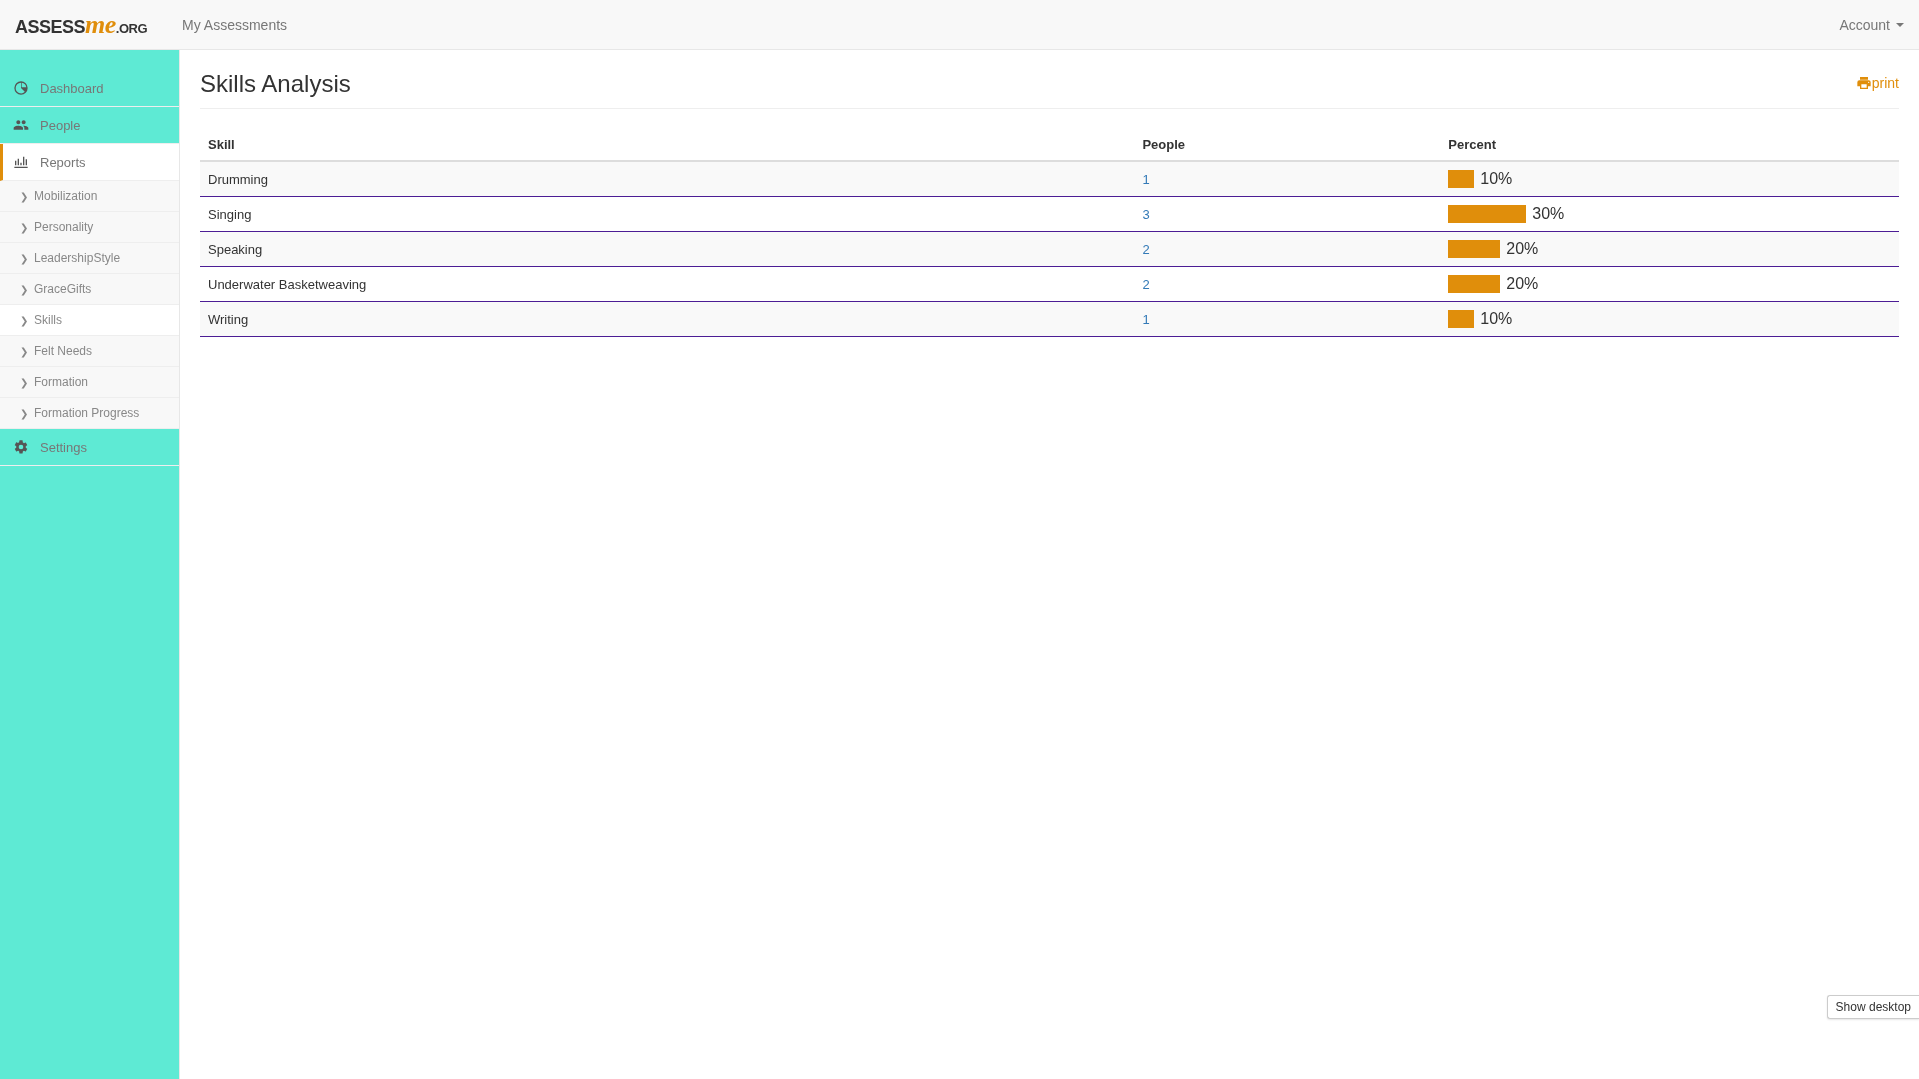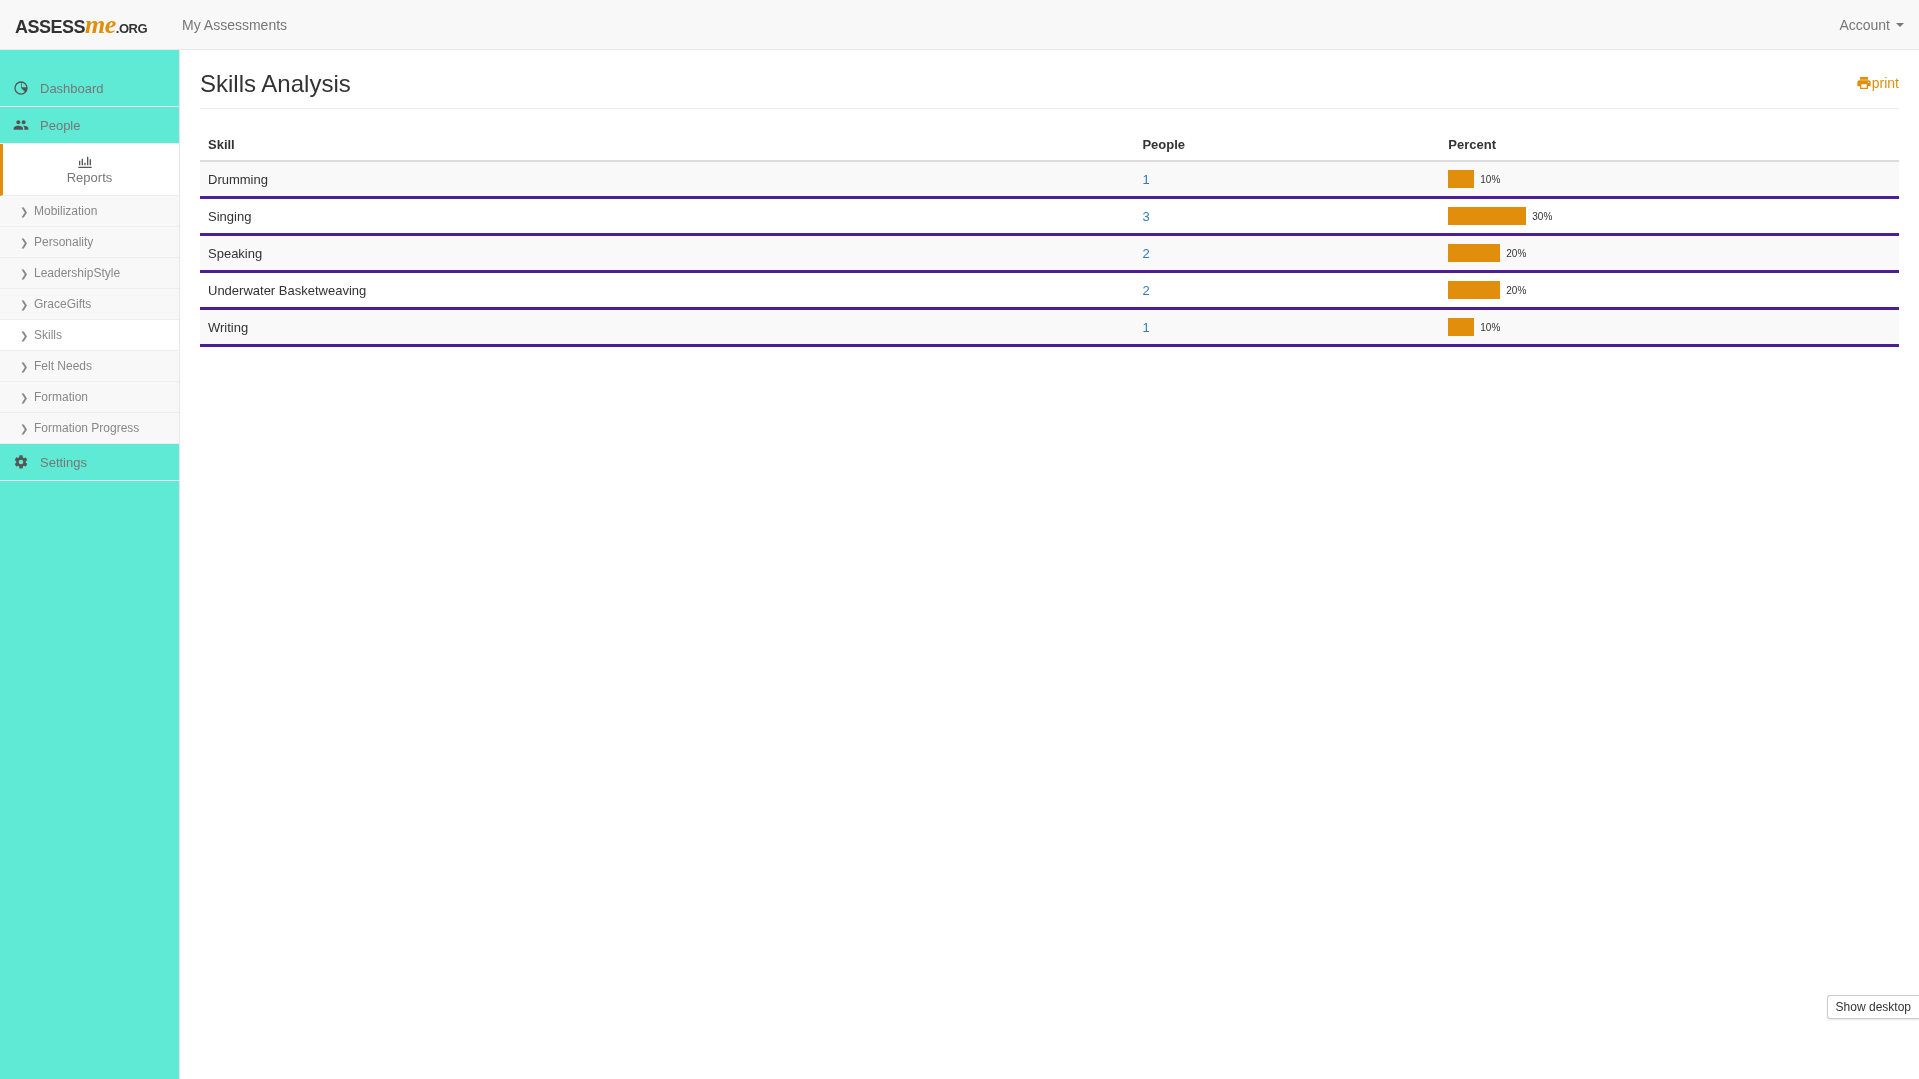--- a/index.html
+++ b/index.html
@@ -71,21 +71,20 @@
       padding: 10px 12px;
       color: #777;
       cursor: pointer;
       border-bottom: 1px solid #eee;
       font-size: 13px;
     }
     .sidebar-item.active {
       background: #fff;
       border-left: 3px solid #e08e0b;
       padding-left: 9px;
-      flex-direction: column;
     }
     .sidebar-item .icon {
       width: 18px;
       margin-right: 10px;
       display: inline-flex;
       justify-content: center;
       color: #555;
     }
     .sidebar-sub {
       display: flex;
@@ -139,37 +138,37 @@
     table { width: 100%; border-collapse: collapse; }
     th {
       text-align: left;
       padding: 8px;
       border-bottom: 2px solid #ddd;
       font-weight: 700;
       font-size: 13px;
     }
     td {
       padding: 8px;
-      border-bottom: 3px solid #4c1d95;
+      border-bottom: 1px solid #4c1d95;
       font-size: 13px;
       margin-left: 30px;
     }
     tbody tr:nth-child(odd) { background: #f9f9f9; }
     .people-link { color: #337ab7; cursor: pointer; }
     .percent-cell { display: flex; align-items: center; gap: 6px; }
     .bar-track {
       width: 260px;
       height: 18px;
       position: relative;
     }
     .bar-fill {
       height: 100%;
       background: #e08e0b;
     }
-    .percent-label { font-size: 10px; }
+    .percent-label { font-size: 16px; }
     
     
     .show-desktop {
       position: fixed;
       right: 0;
       bottom: 60px;
       background: #fff;
       border: 1px solid #ccc;
       border-right: none;
       padding: 4px 8px;

